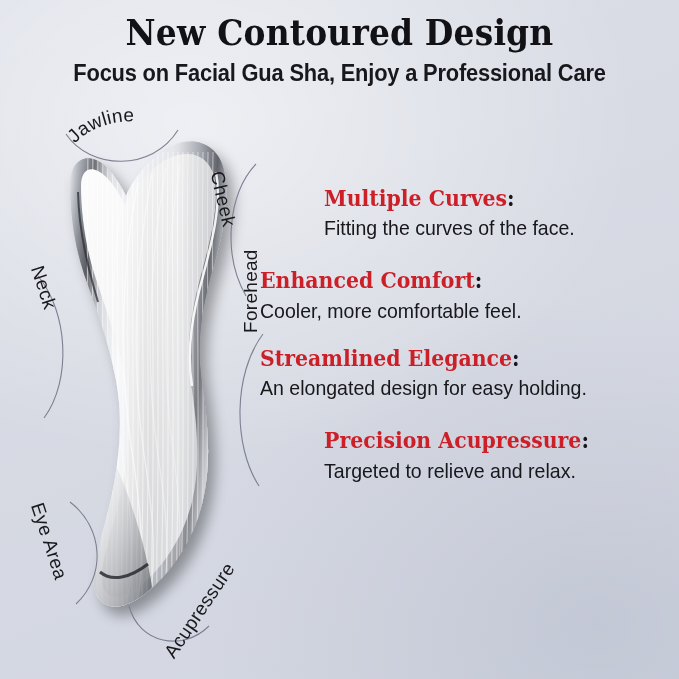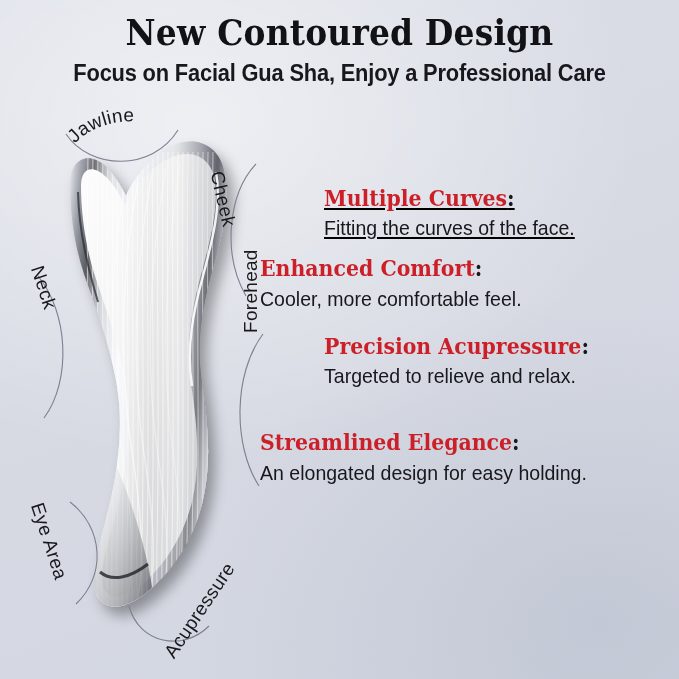--- a/index.html
+++ b/index.html
@@ -115,21 +115,21 @@
   .feature-body {
     font-family: "Liberation Sans", sans-serif;
     font-size: 21px;
     color: #17171c;
     line-height: 1.2;
     margin-top: 4px;
     transform: scaleX(0.93);
     transform-origin: left center;
     white-space: nowrap;
   }
-  #feature-1 { margin-bottom: 16px; text-decoration: underline; }
+  #feature-1 { margin-bottom: 28px; }
   #feature-2 { margin-bottom: 23px; }
   #feature-3 { margin-bottom: 42px; }
 </style>
 </head>
 <body>
 
 <div id="poster">
 
   <div id="bg-sheen"></div>
 
@@ -323,24 +323,24 @@
     <div class="feature indented" id="feature-1">
       <div class="feature-head"><span>Multiple Curves</span><span class="colon">:</span></div>
       <div class="feature-body">Fitting the curves of the face.</div>
     </div>
 
     <div class="feature" id="feature-2">
       <div class="feature-head"><span>Enhanced Comfort</span><span class="colon">:</span></div>
       <div class="feature-body">Cooler, more comfortable feel.</div>
     </div>
 
+    <div class="feature" id="feature-4">
+      <div class="feature-head"><span>Streamlined Elegance</span><span class="colon">:</span></div>
+      <div class="feature-body">An elongated design for easy holding.</div>
+    </div>
+
     <div class="feature indented" id="feature-3">
       <div class="feature-head"><span>Precision Acupressure</span><span class="colon">:</span></div>
       <div class="feature-body">Targeted to relieve and relax.</div>
     </div>
 
-    <div class="feature" id="feature-4">
-      <div class="feature-head"><span>Streamlined Elegance</span><span class="colon">:</span></div>
-      <div class="feature-body">An elongated design for easy holding.</div>
-    </div>
-
   </div>
 </div>
 
 </body></html>

